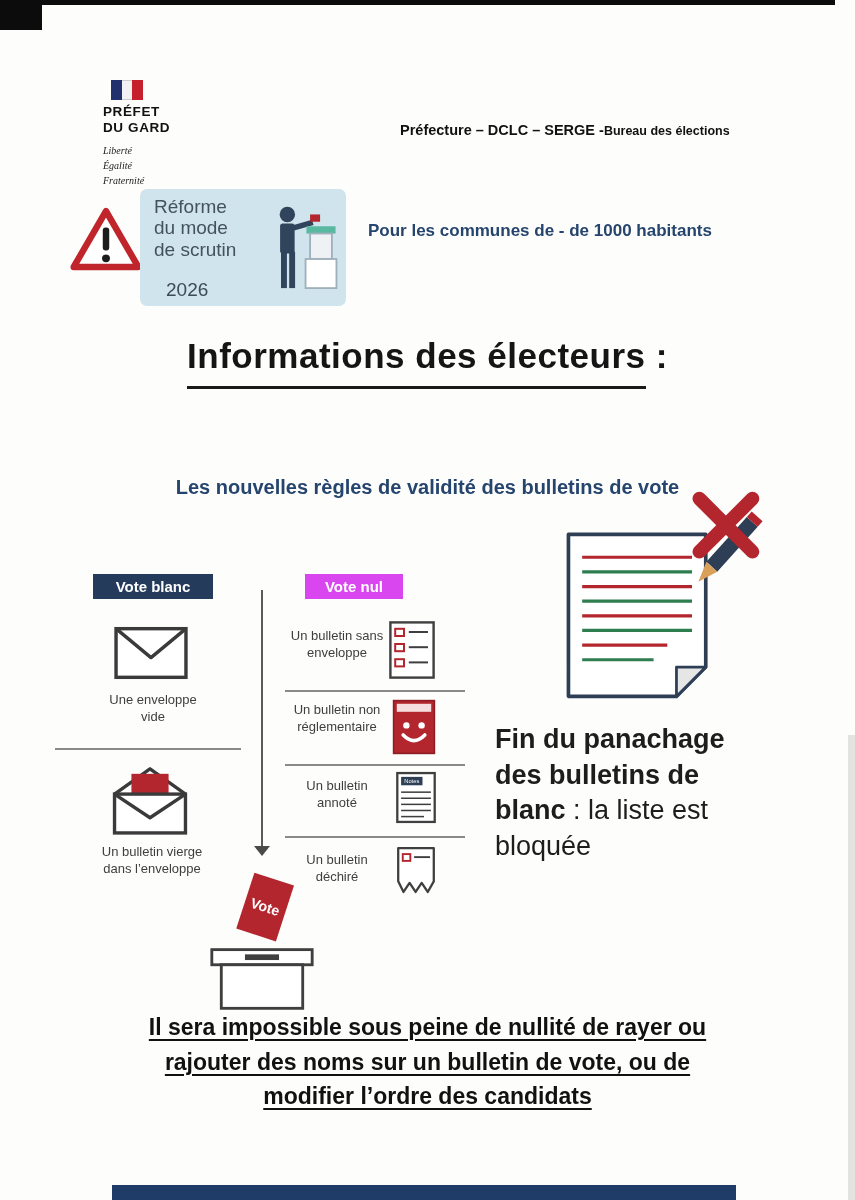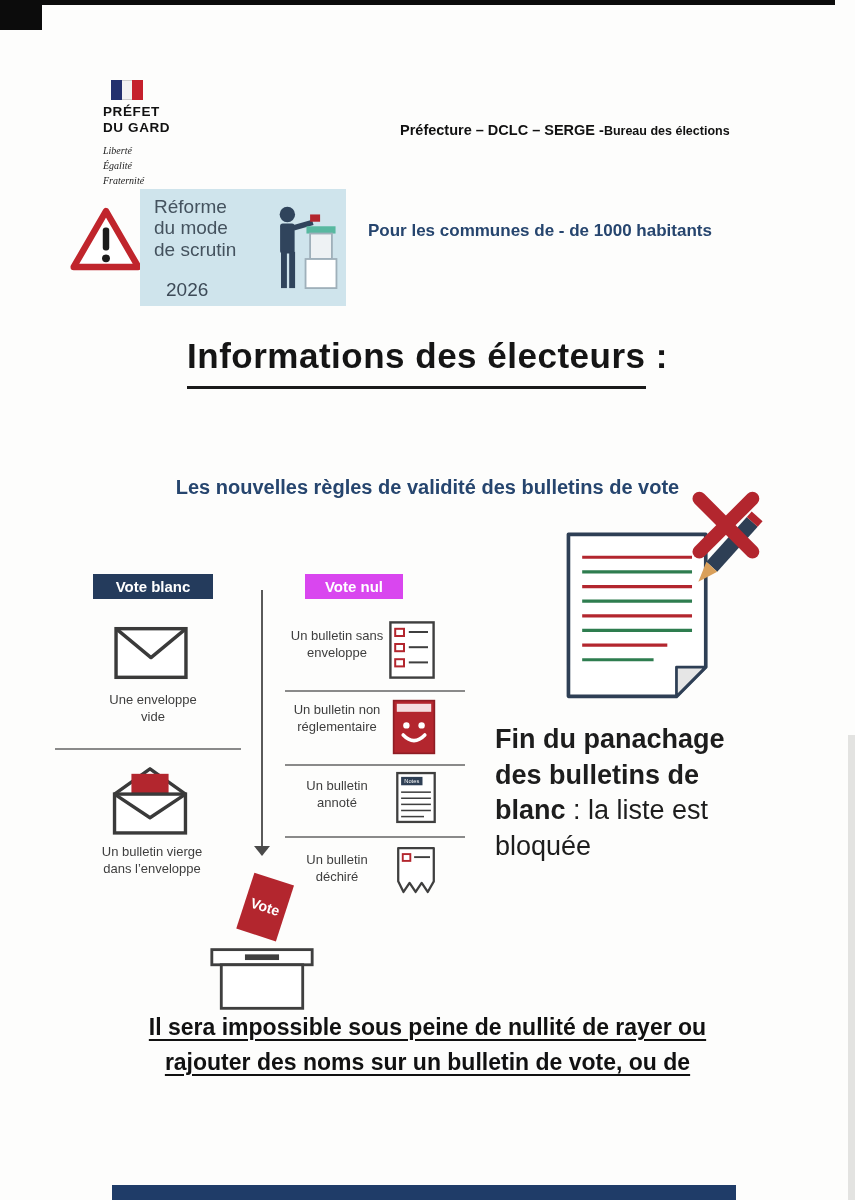--- a/index.html
+++ b/index.html
@@ -19,21 +19,21 @@
   .flag span { flex:1; height:100%; }
   .flag .b { background:#23306e; } .flag .w { background:#f2f2f2; border-top:1px solid #ccc; border-bottom:1px solid #ccc; } .flag .r { background:#c5202c; }
   .prefet-name { font-weight:bold; font-size:13.5px; letter-spacing:.6px; color:#111; line-height:1.18; }
   .motto { margin-top:7px; font-family:"Liberation Serif", serif; font-style:italic; font-size:10px; line-height:1.5; color:#222; }
   .office-line { position:absolute; left:400px; top:121px; width:380px; font-weight:bold; color:#111; }
   .office-main { font-size:14.5px; }
   .office-sub { font-size:12.5px; }
 
   
   .warning-triangle { position:absolute; left:70px; top:206px; width:72px; height:66px; }
-  .reform-box { position:absolute; left:140px; top:189px; width:206px; height:117px; background:#cfe4ec; }
+  .reform-box { position:absolute; left:140px; top:189px; width:206px; height:117px; background:#cfe4ec;border-radius:7px; }
   .reform-text { position:absolute; left:14px; top:7px; font-size:19px; color:#44525e; line-height:1.12; }
   .reform-year { position:absolute; left:26px; bottom:5px; font-size:19px; color:#3d4a57; }
   .reform-illu { position:absolute; right:4px; top:10px; width:82px; height:100px; }
   .communes-note { position:absolute; left:368px; top:221px; width:430px; font-size:17px; font-weight:bold; color:#26456e; }
 
   
   .main-title { position:absolute; left:0; top:336px; width:100%; text-align:center; font-size:35px; font-weight:bold; color:#151515; letter-spacing:.5px; }
   .main-title .underlined { border-bottom:3px solid #1a1a1a; padding-bottom:11px; }
   .subtitle { position:absolute; left:0; top:428px; width:100%; text-align:center; font-size:20px; font-weight:bold; color:#26456e;margin-top:48px; }
 
@@ -230,17 +230,18 @@
     </g>
   </svg>
 
   <div class="panachage">
     <span class="b">Fin du panachage des bulletins de blanc</span><span> : la liste est bloquée</span>
   </div>
 
   <div class="footer-warning">
     <span>Il sera impossible sous peine de nullité de rayer ou</span>
     <span>rajouter des noms sur un bulletin de vote, ou de</span>
+    <span>modifier l’ordre des candidats</span>
   </div>
 
   <div class="bottom-bar"></div>
 
 </div>
 
 </body></html>

